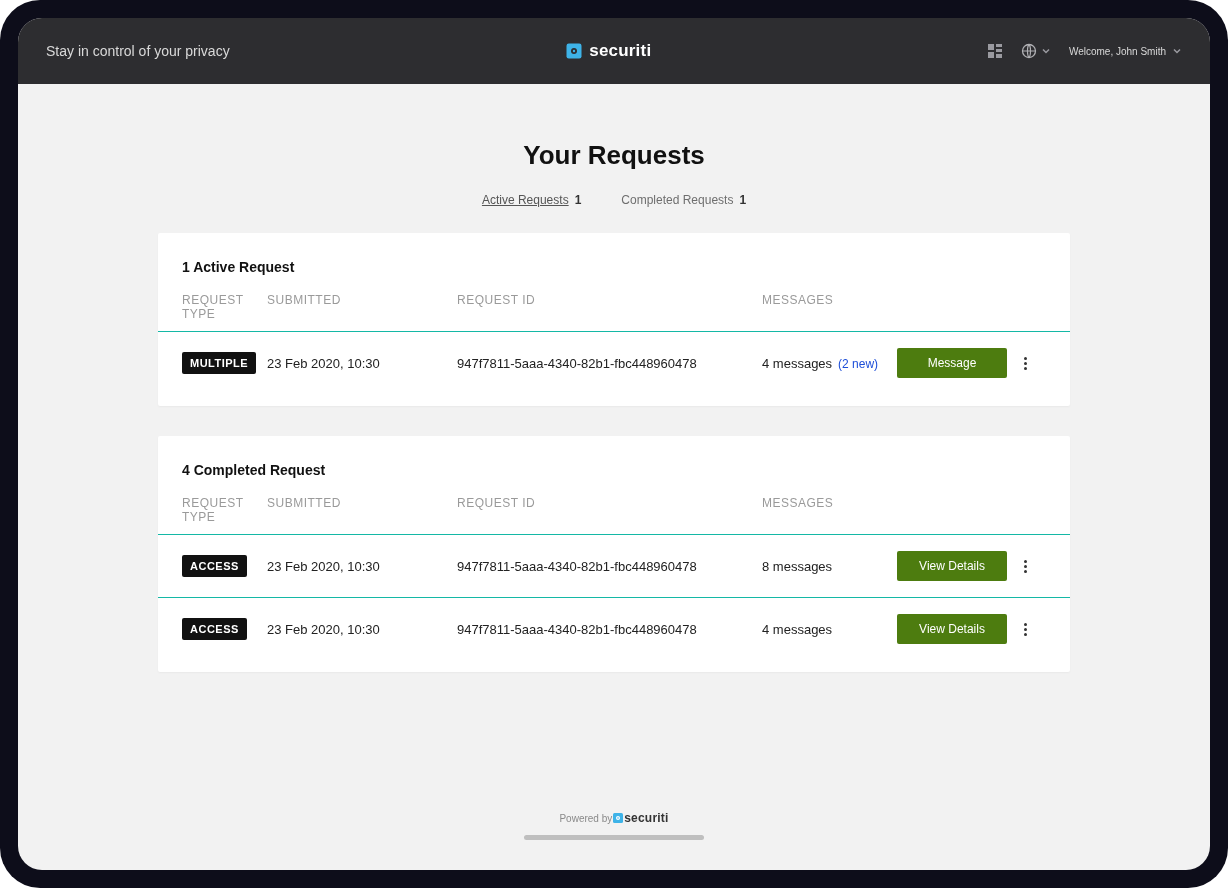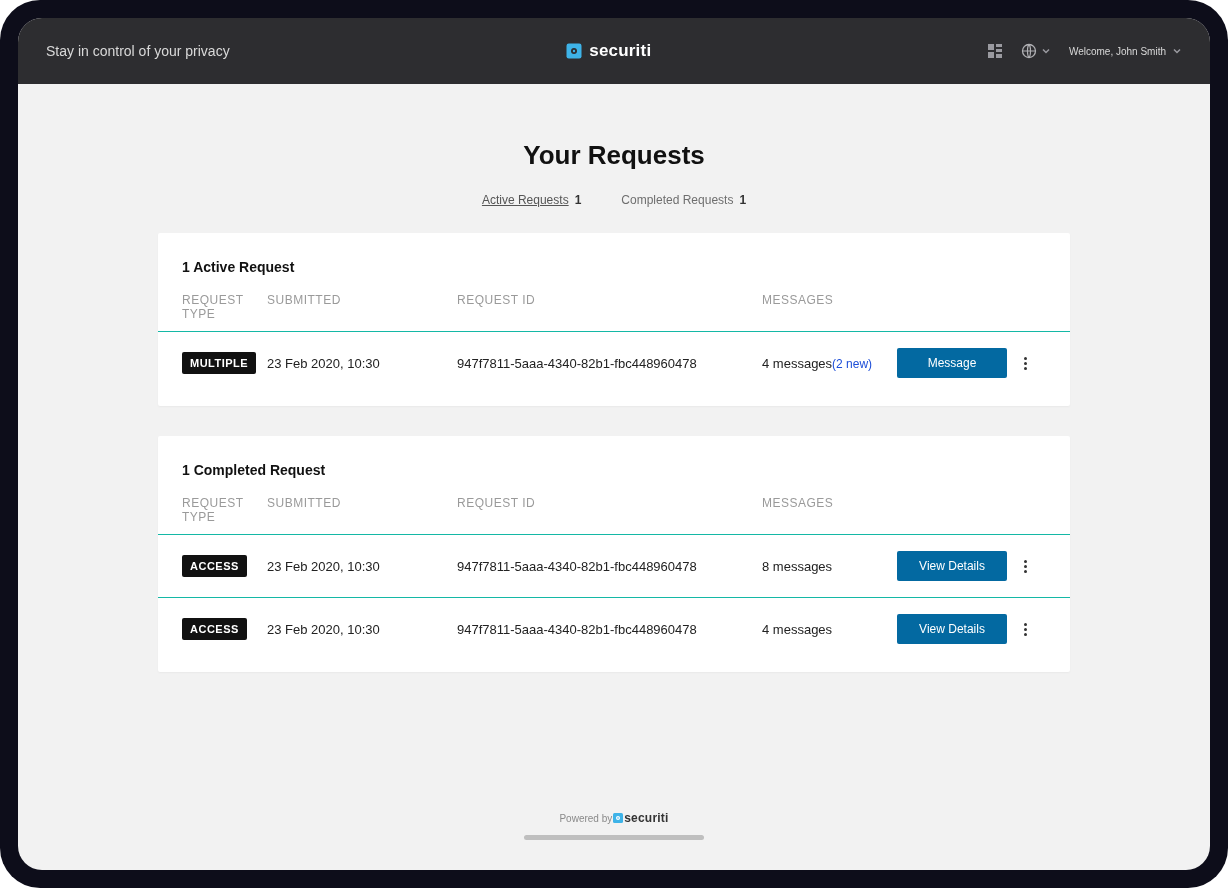--- a/index.html
+++ b/index.html
@@ -119,24 +119,24 @@
     justify-content: center;
     background: #111;
     color: #fff;
     font-size: 11px;
     font-weight: 600;
     letter-spacing: 0.5px;
     padding: 5px 8px;
     border-radius: 2px;
     width: fit-content;
   }
-  .msg-cell { display: inline-flex; align-items: baseline; }
+  .msg-cell { display: inline-flex; align-items: baseline; gap: 6px; }
   .msg-new { color: #1d4ed8; font-size: 12px; }
   .btn {
-    background: #0369a1;
+    background: #4d7c0f;
     color: #fff;
     font-size: 12px;
     border: none;
     border-radius: 2px;
     width: 110px;
     height: 30px;
     cursor: pointer;
   }
   .more {
     display: inline-flex;
@@ -249,21 +249,21 @@
           <button class="btn">Message</button>
           <span class="more">
               <span></span>
               <span></span>
               <span></span>
             </span>
         </div>
       </div>
 
       <div class="card">
-        <div class="card-title">1 Completed Request</div>
+        <div class="card-title">4 Completed Request</div>
         <div class="table-head">
           <span>REQUEST TYPE</span>
           <span>SUBMITTED</span>
           <span>REQUEST ID</span>
           <span>MESSAGES</span>
           <span></span>
             <span></span>
         </div>
         <div class="row">
           <span><span class="badge">ACCESS</span></span>

